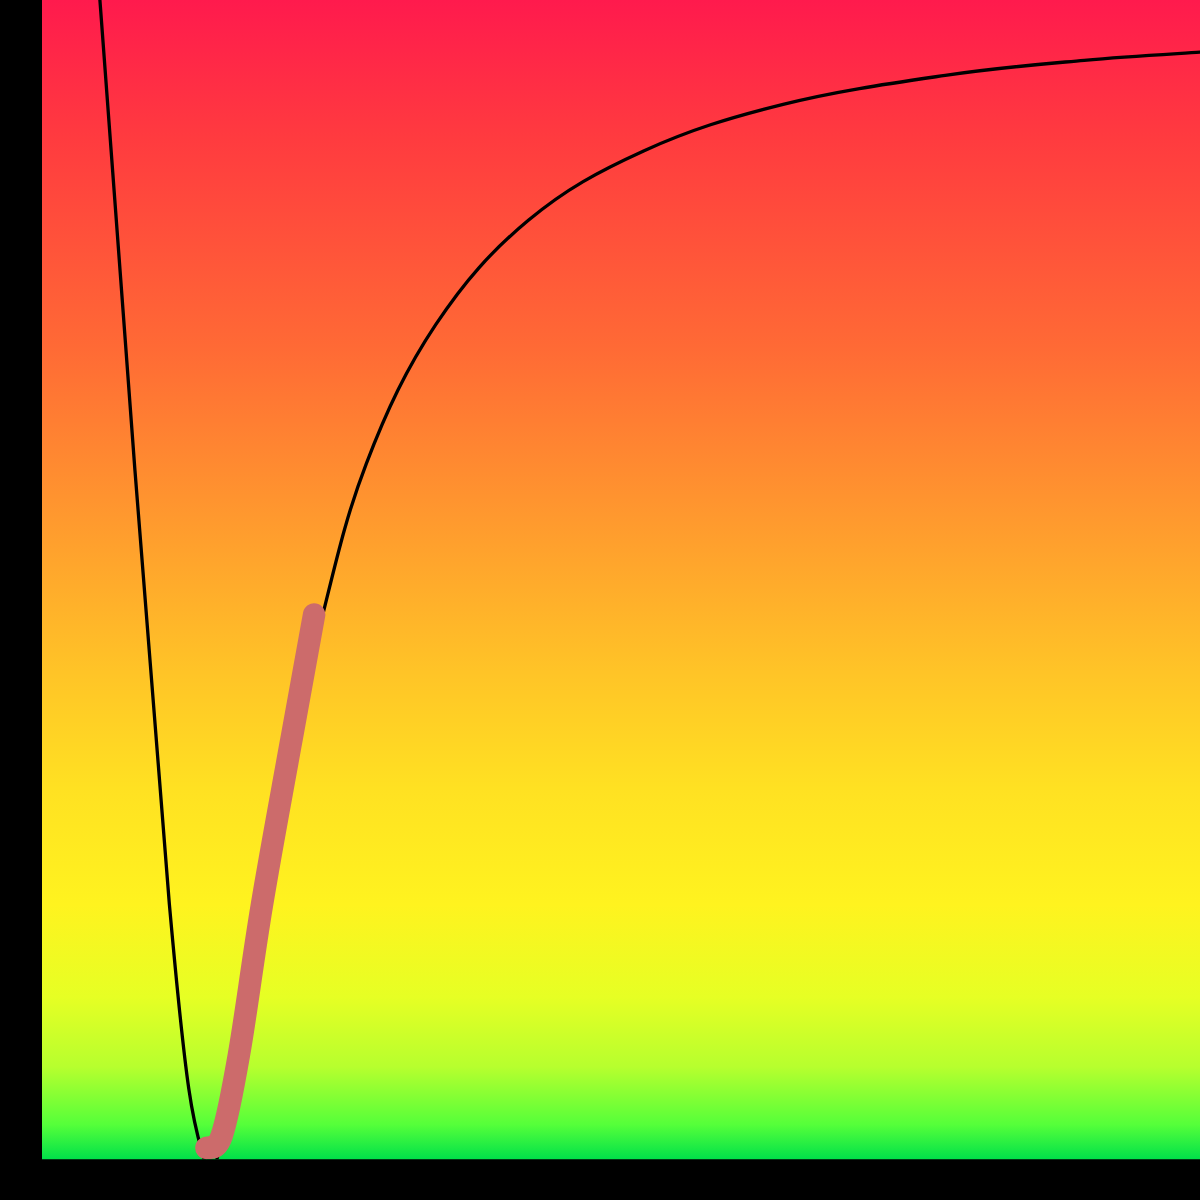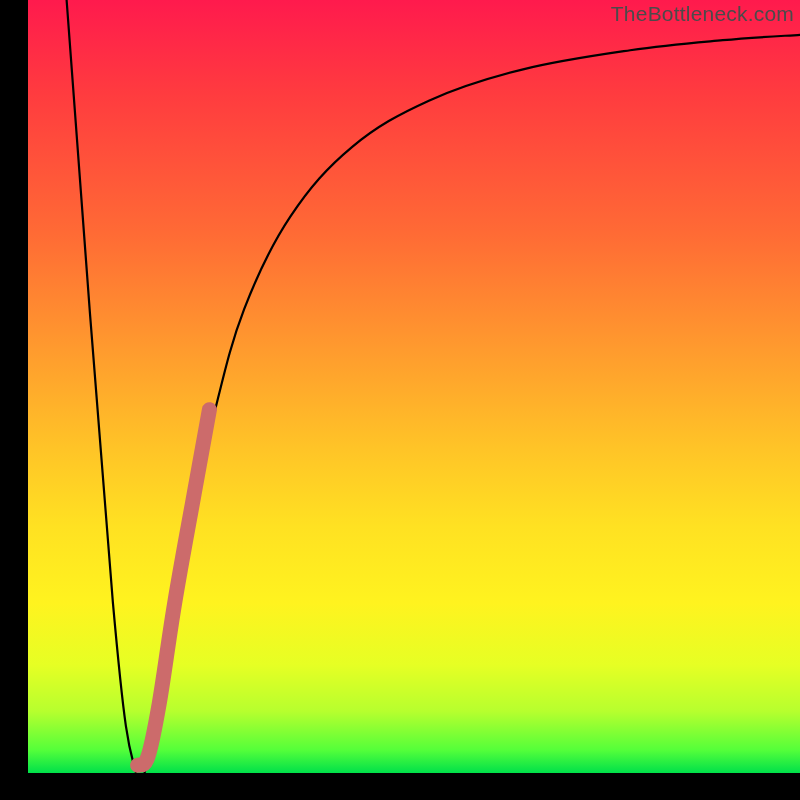--- a/index.html
+++ b/index.html
@@ -64,15 +64,14 @@
 
 <div class="frame">
   <div class="plot-area">
     <div class="gradient"></div>
 
     <svg class="curve" viewBox="0 0 772 773" preserveAspectRatio="none">
       <path id="curve-path" fill="none" stroke="#000" stroke-width="2.2" stroke-linecap="round" d="M 38.6,0 C 46.9376,108.5292 72.4136,463.80000000000007 84.92,602.94 C 97.4264,742.08 101.13200000000002,747.9548 108.08000000000001,773 C 115.028,798.0452 117.9616,761.5596 123.52,742.08 C 129.0784,722.6004 133.4016,698.1736 138.96,664.78 C 144.5184,631.3864 146.0624,601.0848 154.4,556.56 C 162.73760000000001,512.0351999999999 174.1632,461.94479999999993 185.28,417.41999999999996 C 196.3968,372.8952 202.264,345.37640000000005 216.16000000000003,309.20000000000005 C 230.05600000000004,273.02360000000004 243.02560000000003,245.65940000000006 262.48,216.44000000000005 C 281.93440000000004,187.22060000000005 299.22720000000004,167.741 324.24,146.87 C 349.2528,125.999 370.8688,114.40400000000002 401.44,100.49000000000001 C 432.0112,86.576 457.9504,78.61409999999994 494.08,69.56999999999994 C 530.2096,60.525899999999936 566.0304,55.532319999999984 602.16,50.245000000000005 C 638.2896,44.957680000000025 664.2288000000001,42.978800000000014 694.8000000000001,40.196000000000026 C 725.3712,37.41320000000004 758.104,35.75898000000007 772,34.78500000000008"></path>
       <path id="highlight-path" fill="none" stroke="#cc6b6b" stroke-width="15" stroke-linecap="round" d="M 109.624,765.27 C 111.43047999999999,763.8786 115.76912,768.6712 119.66,757.54 C 123.55087999999999,746.4087999999999 126.3764,731.258 131.24,703.4300000000001 C 136.1036,675.6020000000001 140.42680000000001,640.5078000000001 146.68,602.94 C 152.9332,565.3722 159.7268,529.505 165.98,494.72 C 172.23319999999998,459.935 178.64079999999998,424.9954 181.42,409.69"></path>
     </svg>
 
-    <div class="watermark">TheBottleneck.com</div>
   </div>
 </div>
 
 </body></html>

